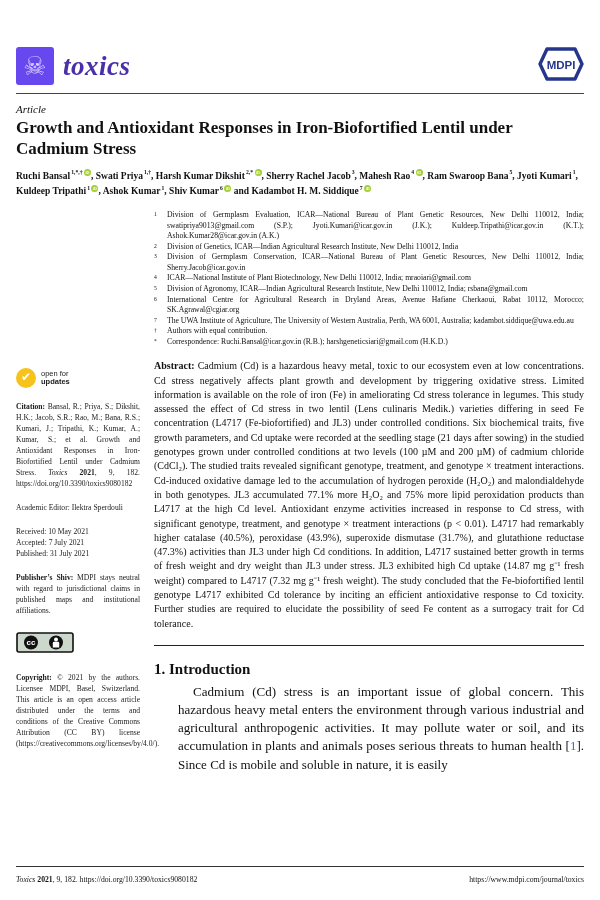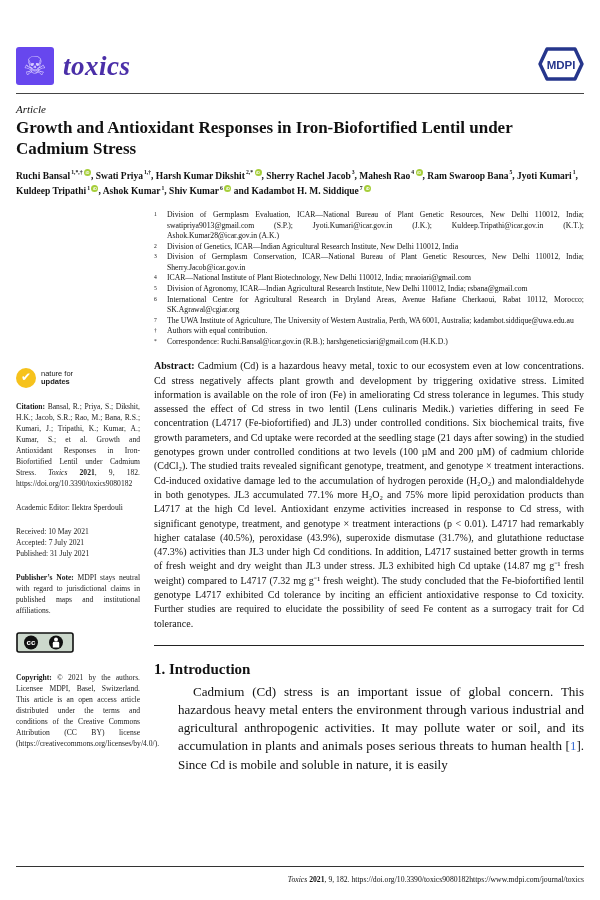--- a/index.html
+++ b/index.html
@@ -55,21 +55,21 @@
   .side-line{margin-top:0;}
   .side-dates{margin-top:13px;}
   .cc{margin-top:16px;text-decoration:underline;}
   .copyright{margin-top:16px;text-align:justify;}
   .it{font-style:italic;}
   .bd{font-weight:bold;}
 
   
   .footer{position:absolute;left:16px;right:16px;bottom:16px;font-size:7.7px;}
   .footer-rule{border-top:1.3px solid #333;margin-bottom:8px;}
-  .footer-row{display:flex;justify-content:flex-end;}
+  .footer-row{display:flex;justify-content:space-between;}
 </style>
 </head>
 <body>
 
 <div class="page">
 
   <div class="header-row">
     <div class="logo-left">
       <div class="logo-sq">
         <span class="skull">☠</span>
@@ -88,39 +88,39 @@
   <div class="article-label">Article</div>
   <div class="title">Growth and Antioxidant Responses in Iron-Biofortified Lentil under Cadmium Stress</div>
   <div class="authors"><span>Ruchi Bansal<sup>1,*,†</sup><span class="orcid">iD</span>, </span><span>Swati Priya<sup>1,†</sup>, </span><span>Harsh Kumar Dikshit<sup>2,*</sup><span class="orcid">iD</span>, </span><span>Sherry Rachel Jacob<sup>3</sup>, </span><span>Mahesh Rao<sup>4</sup><span class="orcid">iD</span>, </span><span>Ram Swaroop Bana<sup>5</sup>, </span><span>Jyoti Kumari<sup>1</sup>, </span><span>Kuldeep Tripathi<sup>1</sup><span class="orcid">iD</span>, </span><span>Ashok Kumar<sup>1</sup>, </span><span>Shiv Kumar<sup>6</sup><span class="orcid">iD</span> </span><span>and Kadambot H. M. Siddique<sup>7</sup><span class="orcid">iD</span></span></div>
 
   <div class="columns">
 
     <div class="sidebar">
       <div class="badge">
         <div class="badge-circle">✔</div>
         <div class="badge-text">
-          <div>nature for</div>
+          <div>open for</div>
           <div class="b2">updates</div>
         </div>
       </div>
 
       <div class="side-block">
         <span class="lbl">Citation:</span><span> Bansal, R.; Priya, S.; Dikshit, H.K.; Jacob, S.R.; Rao, M.; Bana, R.S.; Kumari, J.; Tripathi, K.; Kumar, A.; Kumar, S.; et al. Growth and Antioxidant Responses in Iron-Biofortified Lentil under Cadmium Stress. </span><span class="it">Toxics</span><span class="bd"> 2021</span><span>, 9, 182. https://doi.org/10.3390/toxics9080182</span>
       </div>
 
       <div class="side-block">Academic Editor: Ilektra Sperdouli</div>
 
       <div class="side-dates">
         <div class="side-line">Received: 10 May 2021</div>
         <div class="side-line">Accepted: 7 July 2021</div>
         <div class="side-line">Published: 31 July 2021</div>
       </div>
 
       <div class="side-block">
-        <span class="lbl">Publisher’s Note:</span><span> MDPI stays neutral with regard to jurisdictional claims in published maps and institutional affiliations.</span>
+        <span class="lbl">Publisher’s Shiv:</span><span> MDPI stays neutral with regard to jurisdictional claims in published maps and institutional affiliations.</span>
       </div>
 
       <div class="cc">
         <svg width="58" height="21" viewBox="0 0 58 21">
           <rect x="1" y="1" width="56" height="19" rx="2" fill="#ccd8cc" stroke="#111" stroke-width="1.6"></rect>
           <circle cx="15" cy="10.5" r="7" fill="#111"></circle>
           <text x="15" y="13.4" text-anchor="middle" font-family="Liberation Sans, sans-serif" font-size="8" font-weight="bold" fill="#fff">cc</text>
           <circle cx="40" cy="10.5" r="7" fill="#111"></circle>
           <circle cx="40" cy="7.6" r="2" fill="#fff"></circle>
           <path d="M36.8 15.5 L36.8 11.2 Q36.8 9.8 38.2 9.8 L41.8 9.8 Q43.2 9.8 43.2 11.2 L43.2 15.5 Z" fill="#fff"></path>

